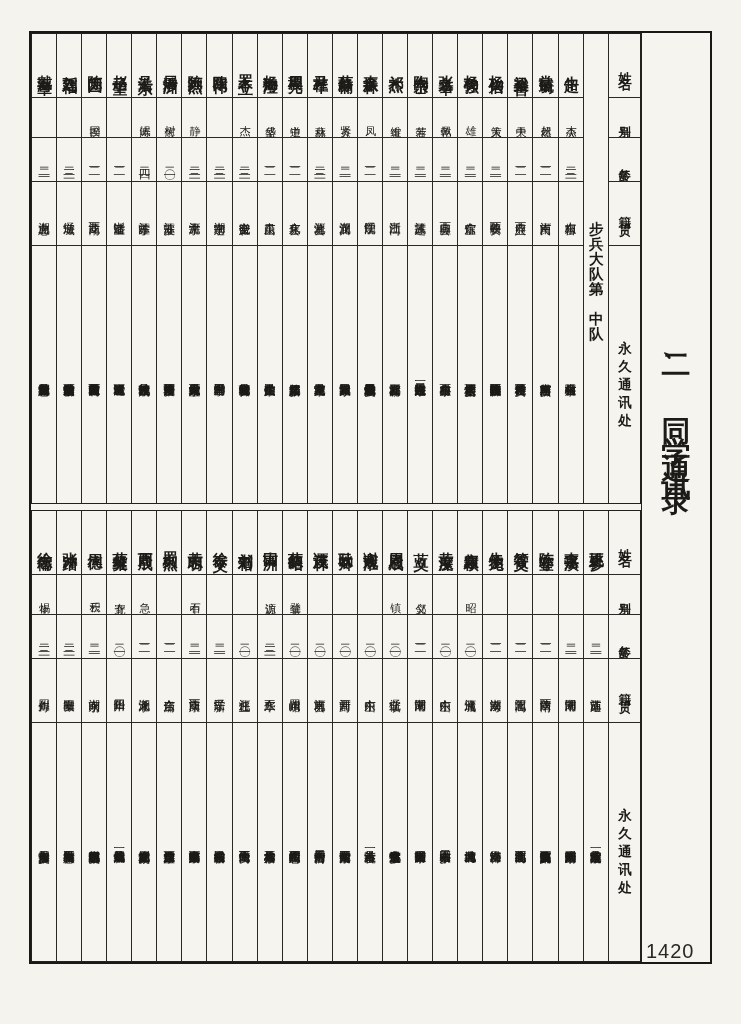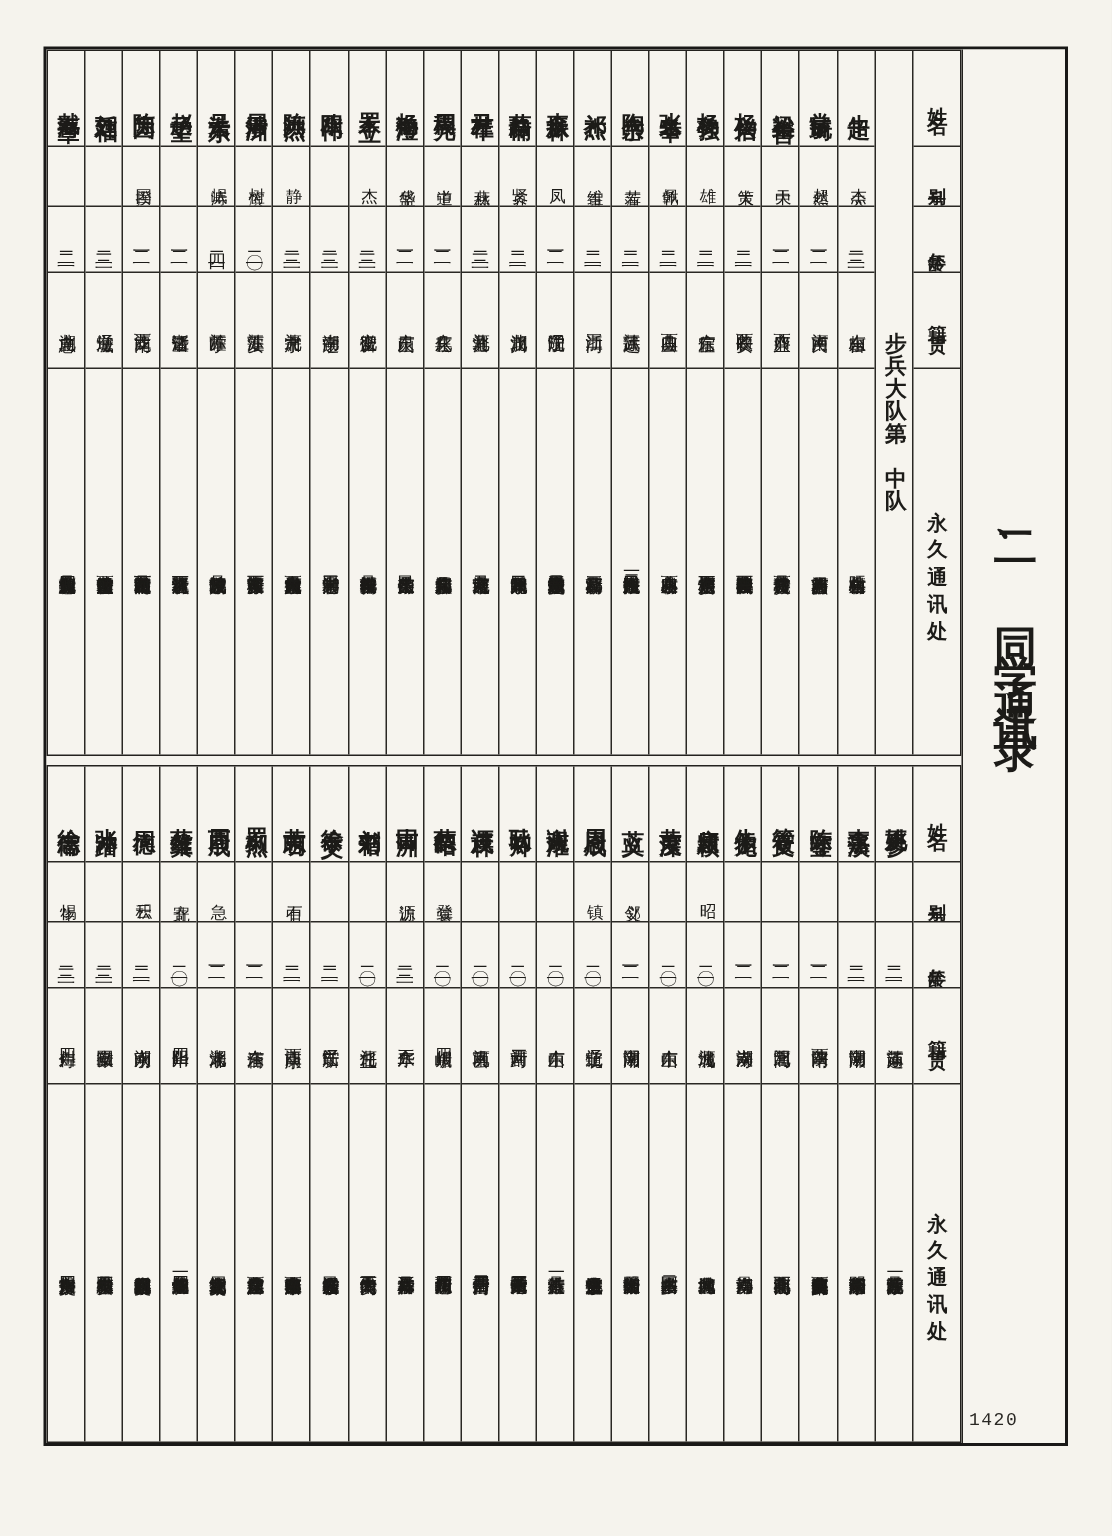--- a/index.html
+++ b/index.html
@@ -85,22 +85,22 @@
     background:#f6f4ee;
   }
   .title-strip .vt{
     margin-top:300px;
     font-size:29px;font-weight:600;
     letter-spacing:17px;
     line-height:1;
   }
   .page-number{
     position:absolute;left:646px;top:940px;
-    font-size:12px;letter-spacing:1px;color:#2a2824;
-    font-family:Liberation Mono, monospace;
+    font-size:20px;letter-spacing:1px;color:#2a2824;
+    font-family:Liberation Sans, sans-serif;
   }
 </style>
 </head>
 <body>
 
 <div class="page">
   <div class="frame">
     <div class="content">
       <section class="dir-table top">
 

